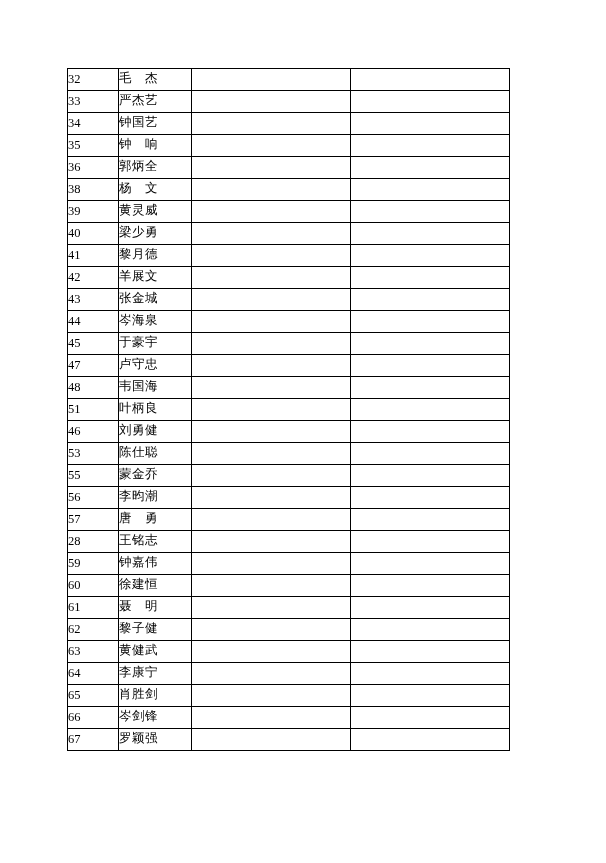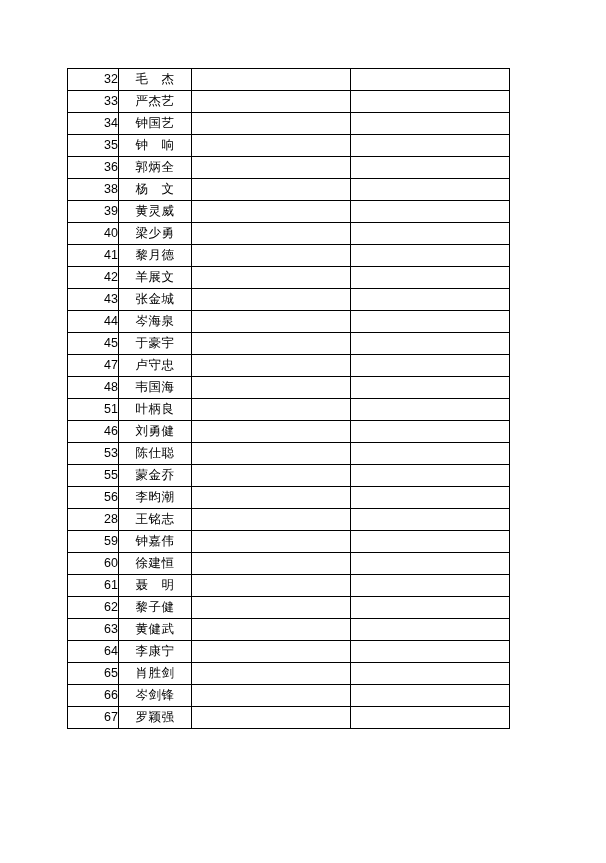--- a/index.html
+++ b/index.html
@@ -36,27 +36,27 @@
     height: 21px;
     padding: 0;
     font-size: 12.5px;
     line-height: 21px;
     vertical-align: middle;
     overflow: hidden;
     white-space: nowrap;
   }
   td.col-num {
     width: 50px;
-    text-align: right;
-    font-family: Liberation Sans, sans-serif;
+    text-align: left;
+    font-family: Liberation Serif, serif;
   }
   td.col-name {
     width: 72px;
-    text-align: center;
-    font-family: Liberation Serif, serif;
+    text-align: left;
+    font-family: Liberation Mono, monospace;
     font-size: 12px;
     letter-spacing: 0.5px;
   }
   td.col-blank-a {
     width: 158px;
   }
   td.col-blank-b {
     width: 158px;
   }
 </style>
@@ -181,20 +181,26 @@
             <td class="col-blank-a"></td>
             <td class="col-blank-b"></td>
           </tr>
           <tr>
             <td class="col-num">56</td>
             <td class="col-name">李昀潮</td>
             <td class="col-blank-a"></td>
             <td class="col-blank-b"></td>
           </tr>
           <tr>
+            <td class="col-num">57</td>
+            <td class="col-name">唐　勇</td>
+            <td class="col-blank-a"></td>
+            <td class="col-blank-b"></td>
+          </tr>
+          <tr>
             <td class="col-num">28</td>
             <td class="col-name">王铭志</td>
             <td class="col-blank-a"></td>
             <td class="col-blank-b"></td>
           </tr>
           <tr>
             <td class="col-num">59</td>
             <td class="col-name">钟嘉伟</td>
             <td class="col-blank-a"></td>
             <td class="col-blank-b"></td>

